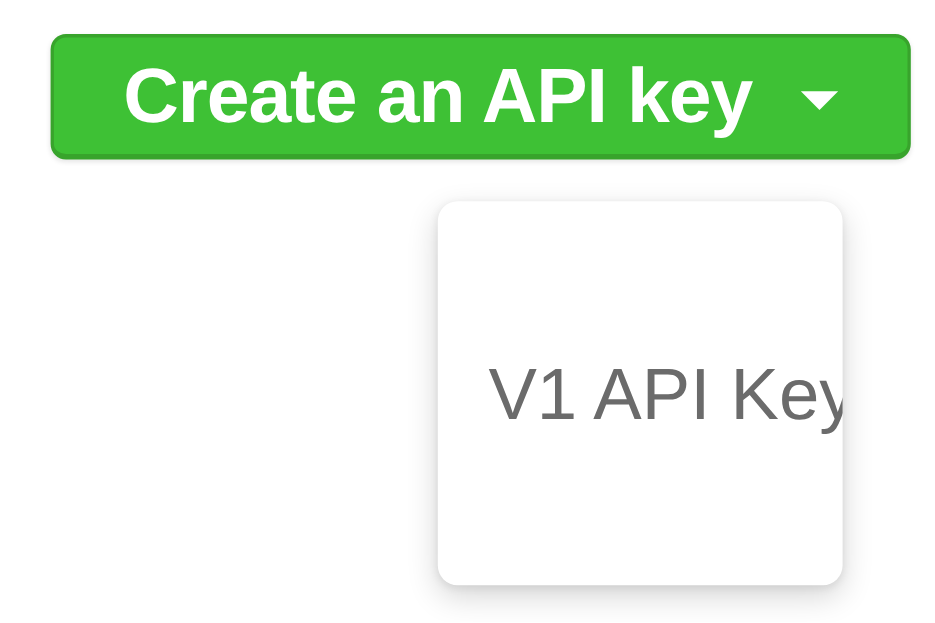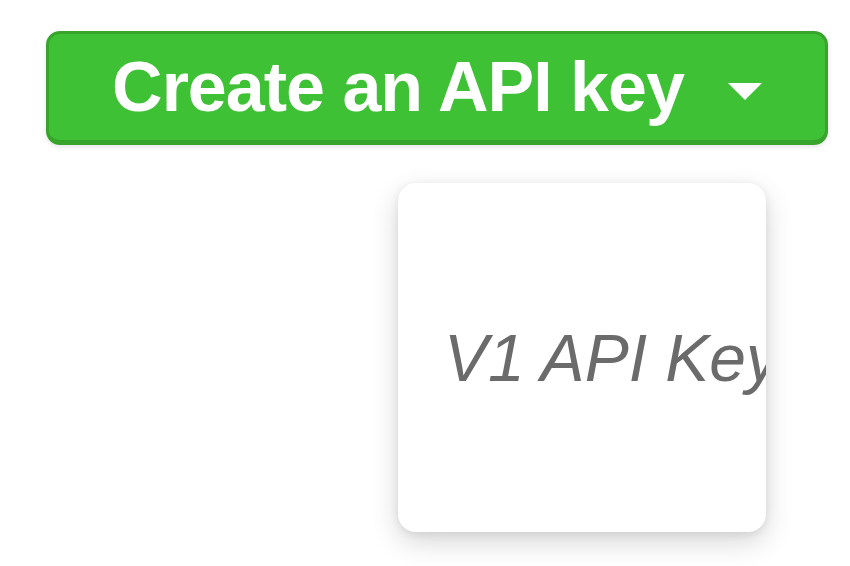--- a/index.html
+++ b/index.html
@@ -59,21 +59,20 @@
     left: 398px;
     top: 183px;
     width: 368px;
     height: 349px;
     background: var(--menu-bg, #ffffff);
     border-radius: 18px;
     box-shadow: 0 10px 28px rgba(0,0,0,0.16), 0 2px 8px rgba(0,0,0,0.08);
     display: flex;
     flex-direction: column;
     overflow: hidden;
-    font-style: italic;
   }
   .menu-item {
     flex: 1 1 0;
     display: flex;
     align-items: center;
     padding-left: 46px;
     font-size: 66px;
     font-weight: 400;
     color: var(--menu-text, #6b6b6b);
     cursor: pointer;

